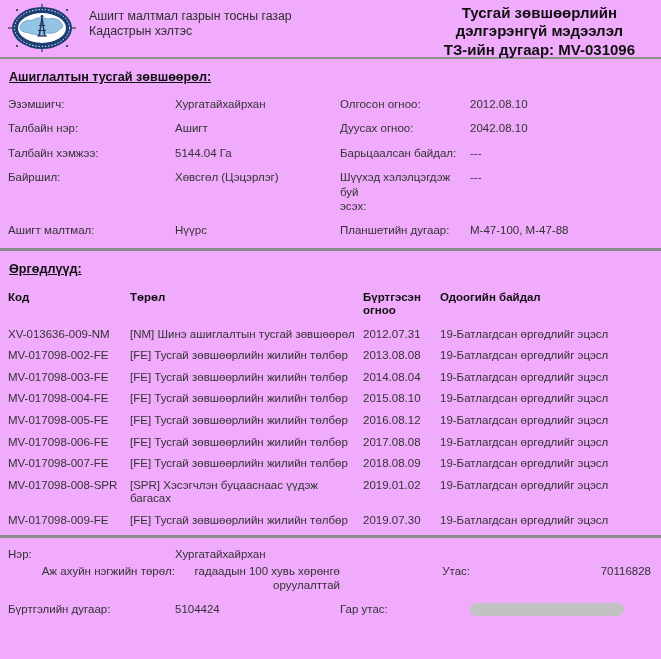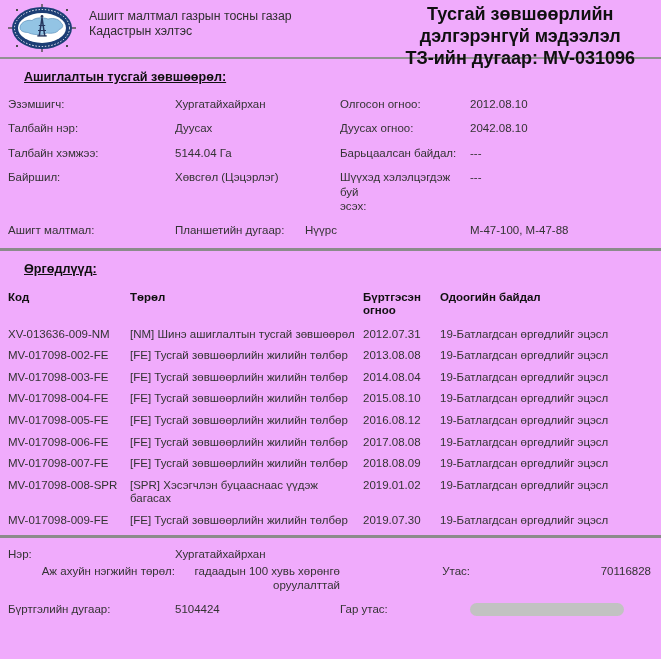--- a/index.html
+++ b/index.html
@@ -13,28 +13,28 @@
   
   .header {
     display:flex; align-items:flex-start;
     padding:4px 10px 0 8px; height:53px; box-sizing:content-box;
     border-bottom:2px solid #929292;
   }
   .logo { width:68px; height:48px; flex:0 0 auto; }
   .org { margin-left:13px; margin-top:5px; font-size:12.3px; line-height:1.35; color:#2f2f2f; }
   .header-title {
     margin-left:auto; margin-right:16px; margin-top:0;
-    text-align:center; font-weight:bold; font-size:18px; line-height:1.22; color:#101010;
+    text-align:center; font-weight:bold; font-size:15px; line-height:1.22; color:#101010;
   }
 
   
   .section { padding:0 10px 0 8px; }
   .section-title {
     display:inline-block; font-size:12.6px; font-weight:bold; color:#101010;
-    text-decoration:underline; margin:11px 0 0 16px;
+    text-decoration:underline; margin:11px 0 0 1px;
   }
   .sep { border:0; border-top:3px solid #8b8b8b; margin:5px 0 0 0; }
 
   
   .kv-rows { margin-top:13px; }
   .kv-row { display:flex; align-items:flex-start; margin-bottom:10px; }
   .kv-row .l1 { width:167px; flex:0 0 auto; }
   .kv-row .v1 { width:165px; flex:0 0 auto; }
   .kv-row .l2 { width:130px; flex:0 0 auto; }
   .kv-row .v2 { flex:1; }
@@ -101,41 +101,41 @@
     <div class="section-title">Ашиглалтын тусгай зөвшөөрөл:</div>
     <div class="kv-rows">
       <div class="kv-row">
         <div class="cell l1">Эзэмшигч:</div>
         <div class="cell v1">Хургатайхайрхан</div>
         <div class="cell l2">Олгосон огноо:</div>
         <div class="cell v2">2012.08.10</div>
       </div>
       <div class="kv-row">
         <div class="cell l1">Талбайн нэр:</div>
-        <div class="cell v1">Дуусах</div>
+        <div class="cell v1">Ашигт</div>
         <div class="cell l2">Дуусах огноо:</div>
         <div class="cell v2">2042.08.10</div>
       </div>
       <div class="kv-row">
         <div class="cell l1">Талбайн хэмжээ:</div>
         <div class="cell v1">5144.04 Га</div>
         <div class="cell l2">Барьцаалсан байдал:</div>
         <div class="cell v2">---</div>
       </div>
       <div class="kv-row">
         <div class="cell l1">Байршил:</div>
         <div class="cell v1">Хөвсгөл (Цэцэрлэг)</div>
         <div class="cell l2">Шүүхэд хэлэлцэгдэж буй
 эсэх:</div>
         <div class="cell v2">---</div>
       </div>
       <div class="kv-row">
         <div class="cell l1">Ашигт малтмал:</div>
+        <div class="cell v1">Нүүрс</div>
         <div class="cell l2">Планшетийн дугаар:</div>
-        <div class="cell v1">Нүүрс</div>
         <div class="cell v2">М-47-100, М-47-88</div>
       </div>
     </div>
   </div>
 
   <hr class="sep">
 
   <div class="section">
     <div class="section-title">Өргөдлүүд:</div>
     <div class="tbl">

